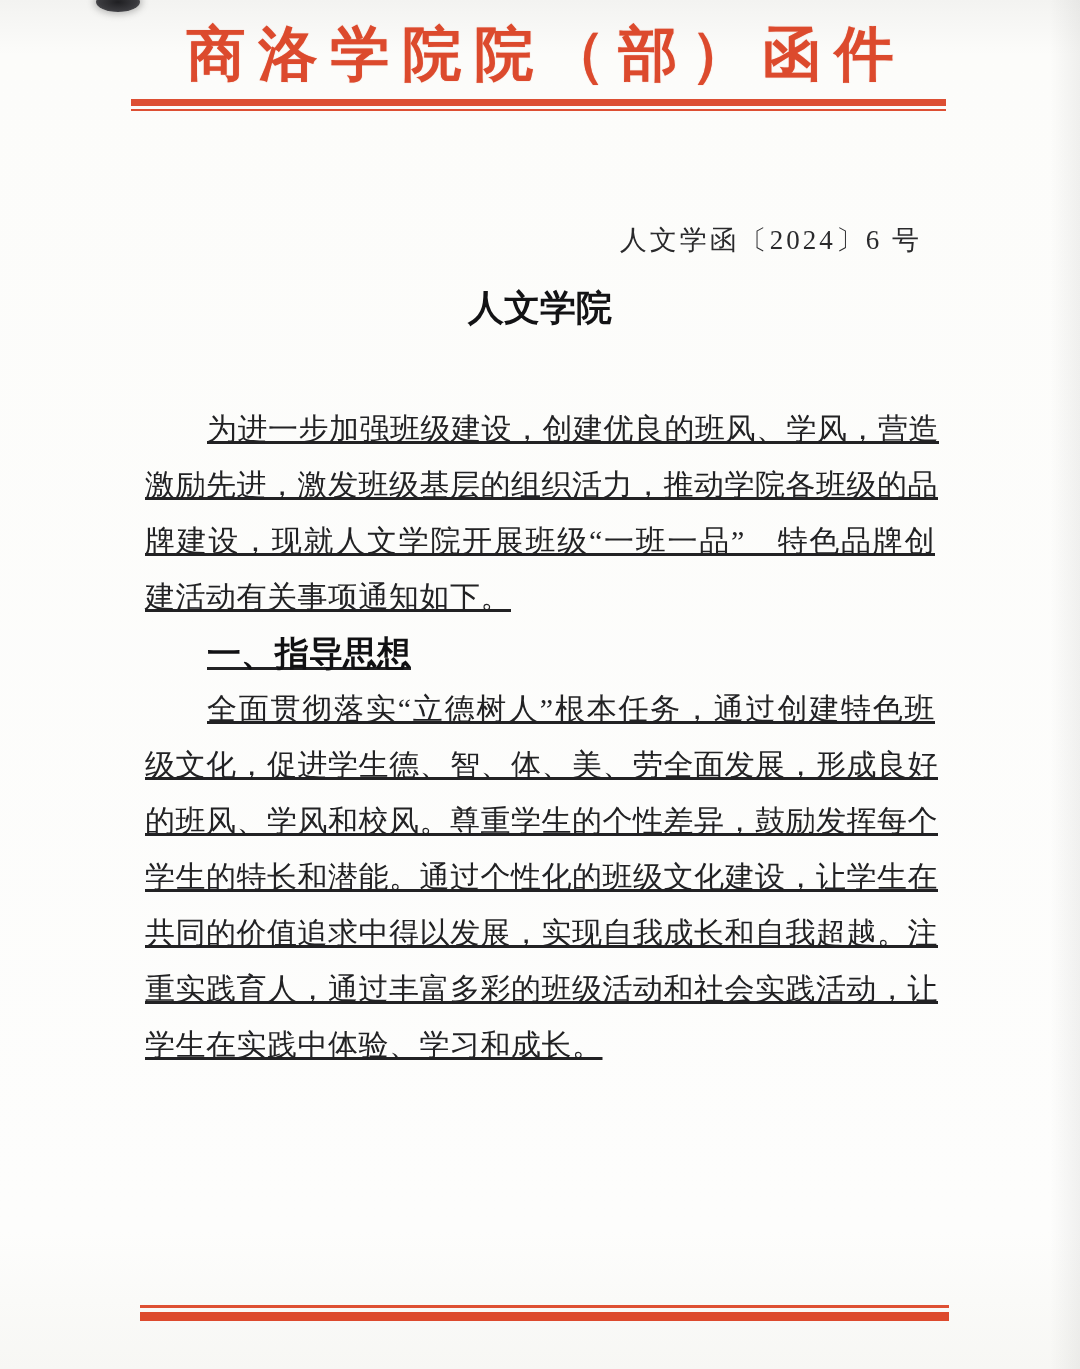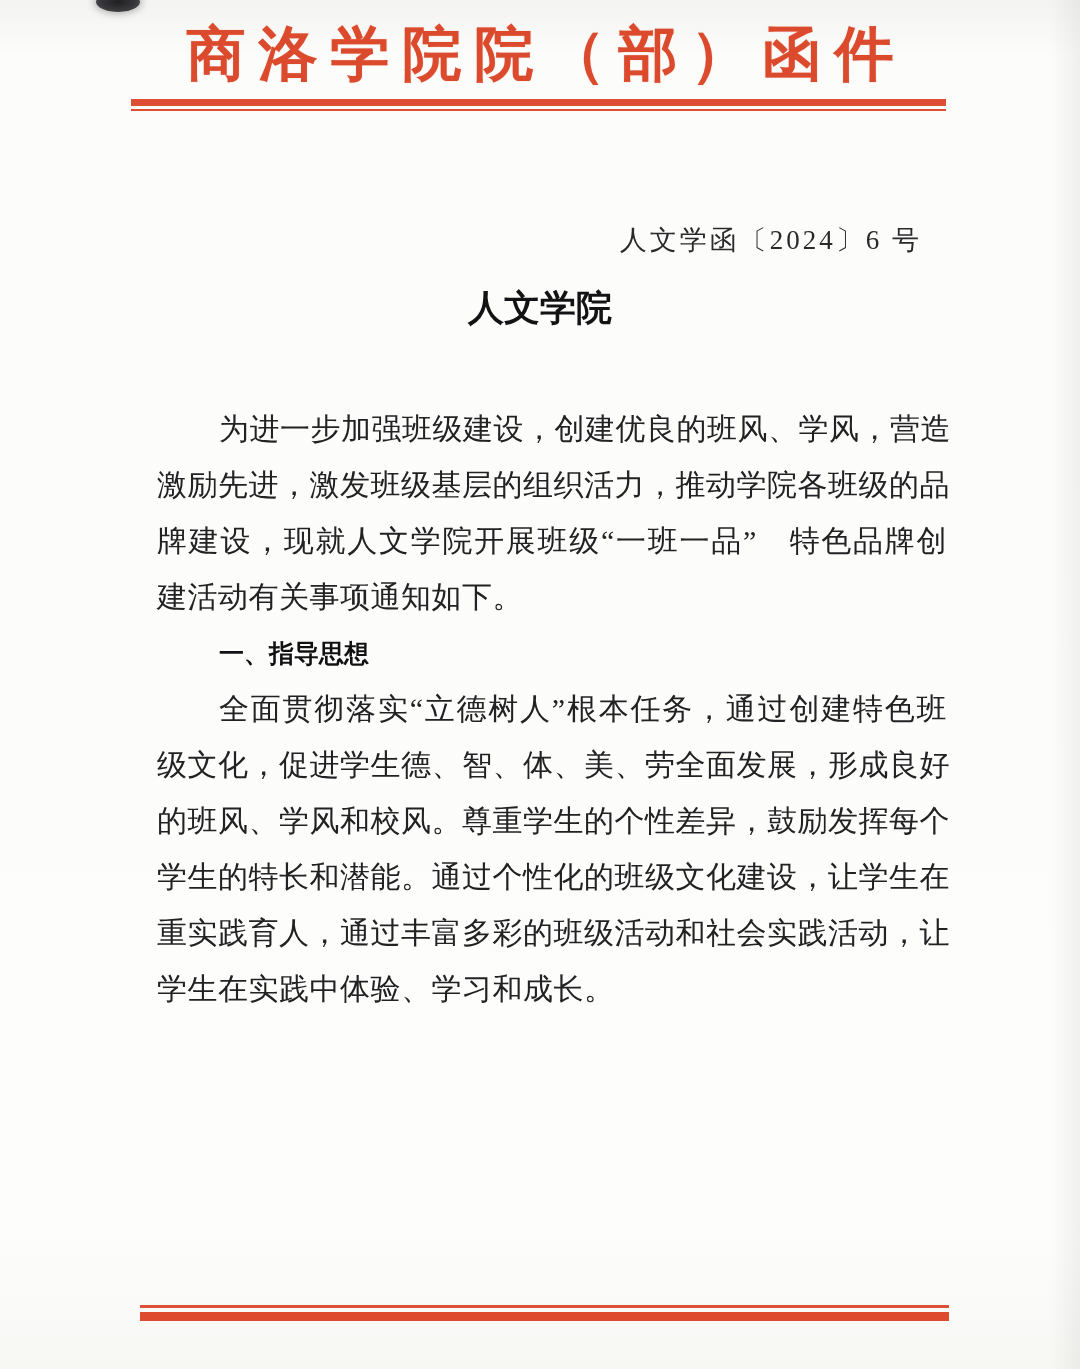--- a/index.html
+++ b/index.html
@@ -93,43 +93,44 @@
     text-align: center;
     font-size: 35px;
     font-weight: 700;
     letter-spacing: 1px;
     color: #131315;
     font-family: "Liberation Sans", "DejaVu Sans", sans-serif;
     white-space: nowrap;
   }
   .body-block {
     position: absolute;
-    left: 157px;
+    left: 145px;
     width: 790px;
     top: 401px;
     font-size: 30px;
     line-height: 56px;
     color: #222224;
+    text-decoration: underline;
   }
   .bline {
     height: 56px;
     text-align: justify;
     text-align-last: justify;
     white-space: nowrap;
     letter-spacing: 0.5px;
   }
   .bline.short {
     text-align: left;
     text-align-last: left;
   }
   .bline.ind { padding-left: 62px; }
   .sec-heading {
     height: 56px;
     padding-left: 62px;
-    font-size: 25px;
+    font-size: 34px;
     font-weight: 700;
     color: #111113;
     font-family: "Liberation Sans", "DejaVu Sans", sans-serif;
   }
   .footer-rule {
     position: absolute;
     left: 140px;
     right: 131px;
     top: 1305px;
   }
@@ -162,20 +163,21 @@
     <div class="bline">激励先进，激发班级基层的组织活力，推动学院各班级的品</div>
     <div class="bline">牌建设，现就人文学院开展班级“一班一品”　特色品牌创</div>
     <div class="bline short">建活动有关事项通知如下。</div>
 
     <div class="sec-heading">一、指导思想</div>
 
     <div class="bline ind">全面贯彻落实“立德树人”根本任务，通过创建特色班</div>
     <div class="bline">级文化，促进学生德、智、体、美、劳全面发展，形成良好</div>
     <div class="bline">的班风、学风和校风。尊重学生的个性差异，鼓励发挥每个</div>
     <div class="bline">学生的特长和潜能。通过个性化的班级文化建设，让学生在</div>
+    <div class="bline">共同的价值追求中得以发展，实现自我成长和自我超越。注</div>
     <div class="bline">重实践育人，通过丰富多彩的班级活动和社会实践活动，让</div>
     <div class="bline short">学生在实践中体验、学习和成长。</div>
   </div>
 
   <div class="footer-rule">
     <div class="thin"></div>
     <div class="gap"></div>
     <div class="thick"></div>
   </div>
 

